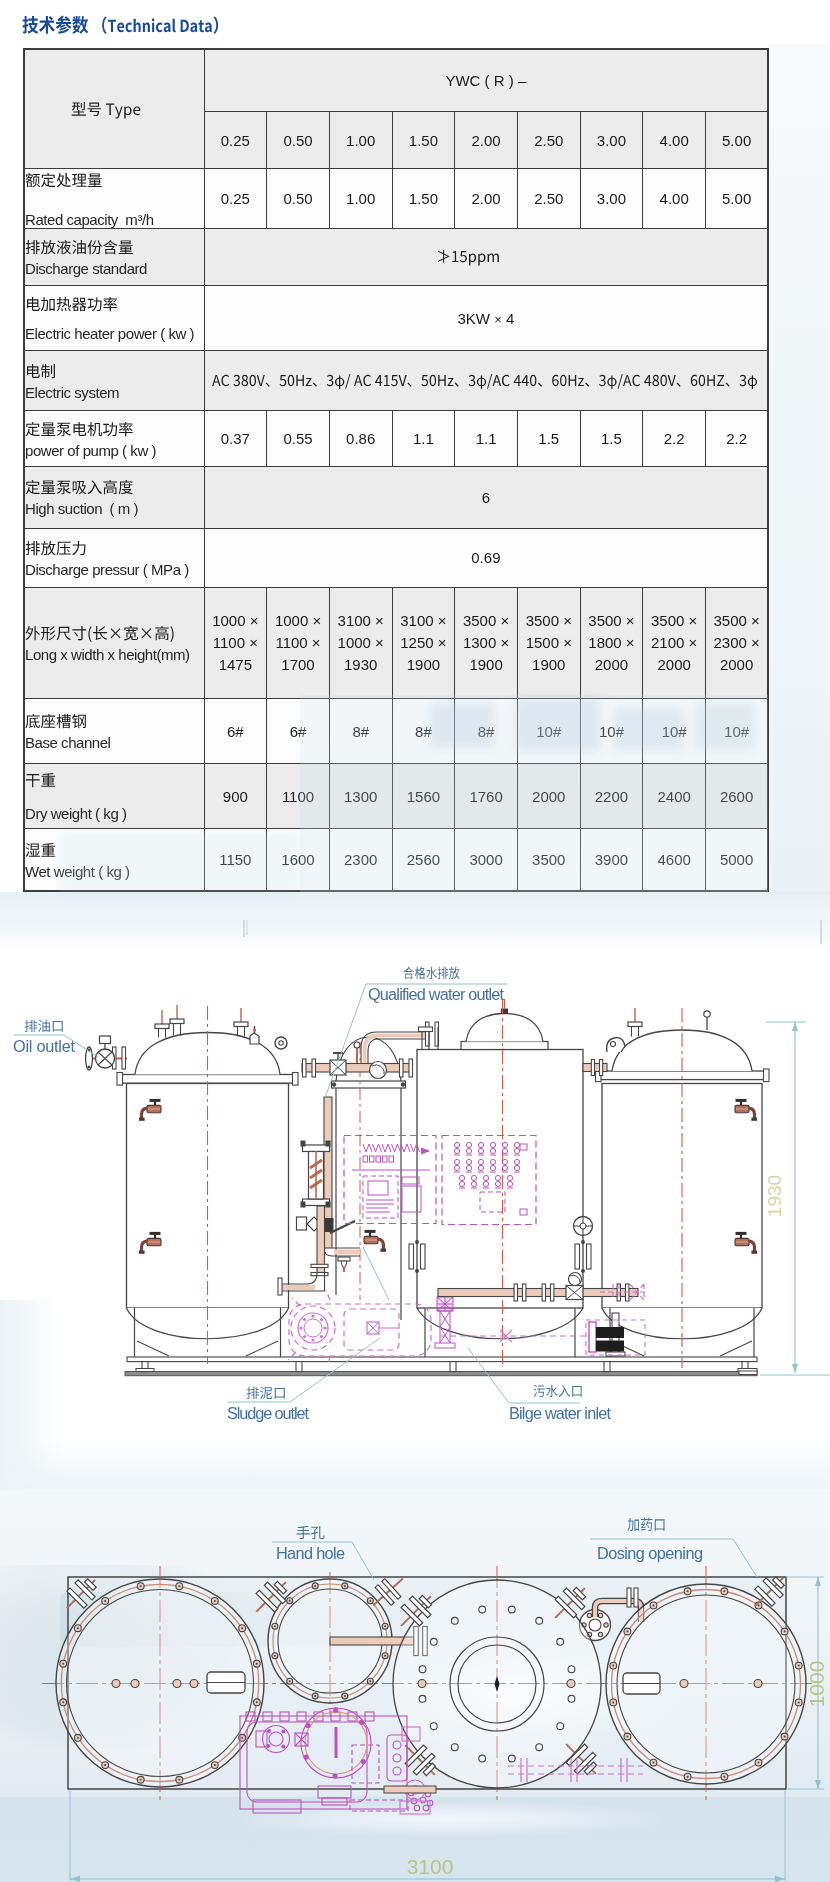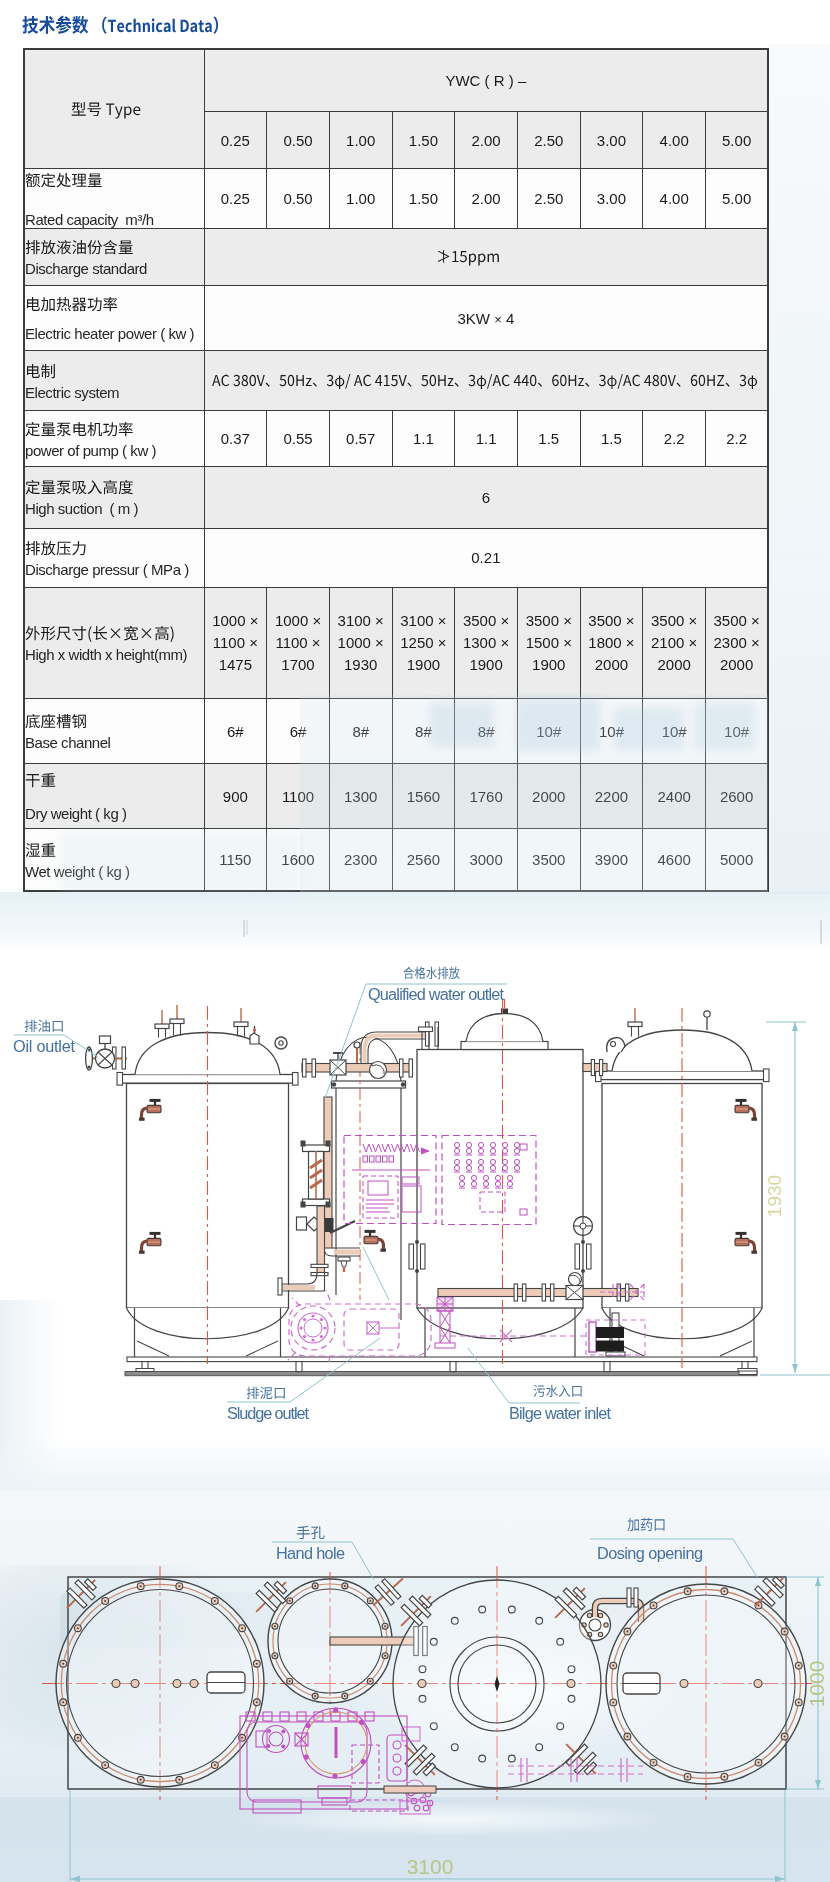--- a/index.html
+++ b/index.html
@@ -139,21 +139,21 @@
 
 <tr>
         <td class="lab w" style="height:55px">
           <svg width="170" height="21" viewBox="0 0 170 21">
             <path transform="translate(0,16)" d="M3.5 -5.9C3.1 -3.1 2.3 -0.8 0.6 0.5C0.8 0.7 1.3 1.1 1.5 1.3C2.5 0.4 3.3 -0.8 3.8 -2.2C5.3 0.4 7.6 1.0 10.8 1.0H14.4C14.5 0.7 14.7 0.1 14.9 -0.2C14.1 -0.2 11.5 -0.2 10.9 -0.2C10.0 -0.2 9.1 -0.2 8.3 -0.4V-3.5H13.0V-4.6H8.3V-7.1H12.3V-8.2H3.3V-7.1H7.1V-0.7C5.9 -1.2 4.9 -2.1 4.3 -3.7C4.4 -4.3 4.6 -5.0 4.7 -5.7ZM6.6 -12.8C6.9 -12.3 7.1 -11.7 7.3 -11.3H1.3V-7.9H2.4V-10.2H13.0V-7.9H14.2V-11.3H8.6C8.5 -11.8 8.1 -12.6 7.8 -13.1Z M19.4 -10.3H27.1V-9.5H19.4ZM19.4 -11.8H27.1V-11.0H19.4ZM18.2 -12.5V-8.8H28.2V-12.5ZM16.3 -8.1V-7.2H30.2V-8.1ZM19.1 -4.2H22.7V-3.3H19.1ZM23.8 -4.2H27.5V-3.3H23.8ZM19.1 -5.8H22.7V-4.9H19.1ZM23.8 -5.8H27.5V-4.9H23.8ZM16.2 -0.0V0.9H30.3V-0.0H23.8V-0.9H29.0V-1.8H23.8V-2.6H28.7V-6.5H18.0V-2.6H22.7V-1.8H17.5V-0.9H22.7V-0.0Z M36.2 -9.1H42.6V-7.4H36.2ZM32.4 -12.3V-11.3H36.4C35.2 -10.1 33.4 -9.0 31.7 -8.3C31.9 -8.1 32.3 -7.7 32.5 -7.5C33.3 -7.8 34.2 -8.3 35.0 -8.9V-6.4H43.8V-10.0H36.5C37.0 -10.4 37.4 -10.9 37.8 -11.3H45.1V-12.3ZM36.6 -4.8 36.4 -4.8H32.4V-3.7H36.0C35.2 -2.0 33.6 -0.8 31.8 -0.2C32.0 0.0 32.4 0.5 32.5 0.8C34.7 -0.1 36.7 -1.8 37.5 -4.5L36.8 -4.8ZM38.3 -6.2V-0.1C38.3 0.1 38.2 0.2 38.0 0.2C37.8 0.2 37.1 0.2 36.3 0.2C36.5 0.5 36.6 0.9 36.7 1.2C37.7 1.2 38.4 1.2 38.9 1.0C39.3 0.9 39.4 0.6 39.4 -0.1V-3.3C40.9 -1.5 42.9 -0.1 45.1 0.7C45.3 0.3 45.6 -0.2 45.9 -0.4C44.3 -0.8 42.9 -1.6 41.7 -2.6C42.7 -3.1 43.8 -3.9 44.7 -4.6L43.7 -5.3C43.0 -4.7 41.9 -3.9 40.9 -3.2C40.3 -3.8 39.9 -4.4 39.4 -5.1V-6.2Z M53.5 -6.3V-4.1H49.7V-6.3ZM54.7 -6.3H58.7V-4.1H54.7ZM53.5 -7.4H49.7V-9.6H53.5ZM54.7 -7.4V-9.6H58.7V-7.4ZM48.5 -10.8V-2.0H49.7V-3.0H53.5V-1.3C53.5 0.5 54.0 1.0 55.8 1.0C56.1 1.0 58.8 1.0 59.2 1.0C60.8 1.0 61.2 0.2 61.4 -2.2C61.1 -2.3 60.6 -2.5 60.2 -2.7C60.1 -0.7 60.0 -0.2 59.1 -0.2C58.6 -0.2 56.3 -0.2 55.8 -0.2C54.9 -0.2 54.7 -0.4 54.7 -1.3V-3.0H59.9V-10.8H54.7V-13.0H53.5V-10.8Z M69.7 -12.1V-7.2C69.7 -4.8 69.5 -1.7 67.4 0.5C67.7 0.6 68.1 1.0 68.3 1.2C70.5 -1.1 70.9 -4.6 70.9 -7.2V-11.0H73.8V-1.1C73.8 0.3 73.9 0.6 74.1 0.8C74.4 1.0 74.7 1.1 75.0 1.1C75.2 1.1 75.6 1.1 75.8 1.1C76.1 1.1 76.4 1.0 76.6 0.9C76.8 0.7 77.0 0.4 77.1 0.0C77.1 -0.4 77.2 -1.5 77.2 -2.4C76.9 -2.5 76.5 -2.7 76.3 -2.9C76.3 -1.9 76.3 -1.1 76.2 -0.7C76.2 -0.3 76.2 -0.2 76.1 -0.1C76.0 -0.0 75.9 0.0 75.7 0.0C75.6 0.0 75.4 0.0 75.3 0.0C75.2 0.0 75.1 -0.0 75.0 -0.1C74.9 -0.2 74.9 -0.4 74.9 -1.0V-12.1ZM65.4 -13.0V-9.7H62.8V-8.6H65.2C64.7 -6.4 63.5 -4.0 62.4 -2.7C62.6 -2.4 62.9 -2.0 63.0 -1.7C63.9 -2.7 64.7 -4.5 65.4 -6.3V1.2H66.5V-5.9C67.1 -5.1 67.8 -4.2 68.2 -3.6L68.9 -4.6C68.5 -5.0 67.1 -6.6 66.5 -7.2V-8.6H68.8V-9.7H66.5V-13.0Z M78.1 -2.8 78.4 -1.6C80.0 -2.1 82.3 -2.7 84.4 -3.3L84.2 -4.4L81.7 -3.8V-10.1H84.0V-11.2H78.3V-10.1H80.6V-3.4C79.6 -3.2 78.8 -3.0 78.1 -2.8ZM86.8 -12.8C86.8 -11.6 86.7 -10.5 86.7 -9.5H84.1V-8.4H86.7C86.4 -4.6 85.6 -1.4 82.3 0.3C82.6 0.6 82.9 1.0 83.1 1.3C86.6 -0.7 87.6 -4.2 87.8 -8.4H90.9C90.7 -2.8 90.4 -0.7 90.0 -0.2C89.8 -0.0 89.7 0.0 89.3 0.0C89.0 0.0 88.1 -0.0 87.2 -0.1C87.4 0.2 87.5 0.7 87.5 1.1C88.4 1.1 89.3 1.1 89.8 1.1C90.3 1.0 90.7 0.9 91.0 0.5C91.6 -0.2 91.8 -2.5 92.1 -8.9C92.1 -9.1 92.1 -9.5 92.1 -9.5H87.9C87.9 -10.5 87.9 -11.6 87.9 -12.8Z M105.8 -10.0C105.3 -9.3 104.3 -8.5 103.6 -8.0L104.5 -7.4C105.2 -7.9 106.1 -8.6 106.8 -9.4ZM93.9 -5.2 94.5 -4.3C95.5 -4.8 96.8 -5.5 97.9 -6.1L97.7 -7.0C96.3 -6.3 94.8 -5.6 93.9 -5.2ZM94.3 -9.3C95.2 -8.8 96.2 -8.0 96.7 -7.5L97.5 -8.2C97.0 -8.7 95.9 -9.4 95.1 -9.9ZM103.5 -6.3C104.6 -5.7 105.9 -4.7 106.5 -4.1L107.4 -4.8C106.7 -5.4 105.4 -6.4 104.3 -6.9ZM93.8 -3.1V-2.0H100.1V1.2H101.4V-2.0H107.7V-3.1H101.4V-4.4H100.1V-3.1ZM99.7 -12.8C100.0 -12.5 100.3 -12.0 100.5 -11.6H94.1V-10.6H99.8C99.3 -9.8 98.8 -9.2 98.6 -9.0C98.4 -8.7 98.1 -8.5 97.9 -8.5C98.0 -8.2 98.2 -7.7 98.2 -7.5C98.5 -7.6 98.8 -7.7 100.6 -7.8C99.9 -7.0 99.2 -6.4 98.9 -6.2C98.3 -5.8 97.9 -5.5 97.6 -5.4C97.7 -5.1 97.9 -4.6 97.9 -4.4C98.3 -4.5 98.8 -4.6 102.9 -5.0C103.0 -4.7 103.2 -4.4 103.3 -4.2L104.2 -4.6C103.9 -5.3 103.1 -6.4 102.4 -7.2L101.5 -6.9C101.8 -6.6 102.1 -6.2 102.3 -5.9L99.6 -5.6C100.9 -6.7 102.3 -8.1 103.5 -9.5L102.6 -10.1C102.3 -9.6 101.9 -9.2 101.5 -8.8L99.5 -8.7C100.0 -9.2 100.5 -9.9 101.0 -10.6H107.6V-11.6H101.8C101.6 -12.1 101.2 -12.7 100.9 -13.1Z" fill="#1c1c1c"></path>
           </svg>
           <div class="en" style="margin-top:2px">power of pump ( kw )</div>
         </td>
         <td class="v w" style="height:54px">0.37</td>
         <td class="v w" style="height:54px">0.55</td>
-        <td class="v w" style="height:54px">0.57</td>
+        <td class="v w" style="height:54px">0.86</td>
         <td class="v w" style="height:54px">1.1</td>
         <td class="v w" style="height:54px">1.1</td>
         <td class="v w" style="height:54px">1.5</td>
         <td class="v w" style="height:54px">1.5</td>
         <td class="v w" style="height:54px">2.2</td>
         <td class="v w" style="height:54px">2.2</td>
       </tr>
 
 <tr>
         <td class="lab g" style="height:60.5px">
@@ -165,29 +165,29 @@
         <td class="v g" colspan="9">6</td>
       </tr>
 
 <tr>
         <td class="lab w" style="height:58px">
           <svg width="170" height="21" viewBox="0 0 170 21">
             <path transform="translate(0,16)" d="M2.8 -13.0V-9.9H0.9V-8.8H2.8V-5.4L0.7 -4.8L0.9 -3.7L2.8 -4.2V-0.2C2.8 -0.0 2.7 0.0 2.5 0.1C2.4 0.1 1.8 0.1 1.1 0.0C1.3 0.3 1.4 0.8 1.5 1.1C2.4 1.1 3.0 1.1 3.4 0.9C3.8 0.7 3.9 0.4 3.9 -0.2V-4.6L5.8 -5.1L5.6 -6.2L3.9 -5.7V-8.8H5.6V-9.9H3.9V-13.0ZM5.9 -3.9V-2.9H8.5V1.2H9.7V-12.9H8.5V-10.4H6.2V-9.3H8.5V-7.1H6.3V-6.1H8.5V-3.9ZM11.1 -12.9V1.2H12.2V-2.8H14.9V-3.9H12.2V-6.1H14.6V-7.1H12.2V-9.3H14.7V-10.4H12.2V-12.9Z M18.7 -12.8C19.0 -12.1 19.3 -11.2 19.5 -10.6L20.6 -11.0C20.4 -11.5 20.0 -12.4 19.7 -13.1ZM16.2 -10.5V-9.4H18.0V-6.2C18.0 -4.0 17.8 -1.6 15.9 0.5C16.2 0.7 16.6 1.0 16.8 1.2C18.8 -1.0 19.1 -3.6 19.1 -6.2V-6.3H21.3C21.1 -2.0 21.0 -0.5 20.8 -0.2C20.7 0.0 20.5 0.0 20.3 0.0C20.1 0.0 19.5 0.0 18.8 -0.0C19.0 0.3 19.1 0.7 19.1 1.1C19.8 1.1 20.5 1.1 20.8 1.1C21.3 1.0 21.5 0.9 21.8 0.5C22.2 0.0 22.3 -1.7 22.4 -6.8C22.4 -7.0 22.4 -7.4 22.4 -7.4H19.1V-9.4H23.1V-10.5ZM25.2 -9.0H28.1C27.8 -7.1 27.3 -5.4 26.6 -4.0C25.9 -5.4 25.5 -7.1 25.1 -8.9ZM25.0 -13.0C24.5 -10.4 23.7 -7.8 22.4 -6.1C22.7 -5.9 23.1 -5.5 23.3 -5.2C23.7 -5.8 24.1 -6.4 24.4 -7.2C24.8 -5.6 25.3 -4.1 25.9 -2.8C25.0 -1.5 23.8 -0.5 22.2 0.3C22.4 0.5 22.8 1.0 22.9 1.3C24.4 0.5 25.6 -0.5 26.6 -1.8C27.4 -0.5 28.4 0.5 29.7 1.2C29.9 0.9 30.3 0.4 30.6 0.2C29.2 -0.4 28.1 -1.5 27.3 -2.8C28.2 -4.5 28.9 -6.5 29.3 -9.0H30.4V-10.1H25.5C25.8 -11.0 26.0 -11.9 26.2 -12.8Z M41.6 -4.2C42.4 -3.5 43.4 -2.4 43.8 -1.8L44.7 -2.4C44.2 -3.1 43.3 -4.0 42.5 -4.8ZM32.8 -12.3V-7.3C32.8 -4.9 32.7 -1.7 31.5 0.6C31.8 0.7 32.3 1.1 32.5 1.2C33.7 -1.2 33.9 -4.8 33.9 -7.3V-11.2H45.8V-12.3ZM39.2 -10.3V-7.0H35.0V-5.9H39.2V-0.5H34.0V0.6H45.8V-0.5H40.4V-5.9H45.0V-7.0H40.4V-10.3Z M52.9 -13.0V-10.3V-9.6H47.8V-8.4H52.8C52.6 -5.5 51.5 -2.1 47.3 0.4C47.6 0.6 48.0 1.0 48.2 1.3C52.7 -1.4 53.8 -5.2 54.0 -8.4H59.3C59.0 -3.0 58.7 -0.8 58.1 -0.2C57.9 -0.0 57.7 0.0 57.4 0.0C57.0 0.0 56.0 -0.0 54.9 -0.1C55.2 0.2 55.3 0.7 55.4 1.1C56.3 1.1 57.3 1.2 57.8 1.1C58.4 1.1 58.8 0.9 59.2 0.5C59.9 -0.3 60.2 -2.6 60.5 -9.0C60.5 -9.2 60.6 -9.6 60.6 -9.6H54.1V-10.3V-13.0Z" fill="#1c1c1c"></path>
           </svg>
           <div class="en" style="margin-top:2px">Discharge pressur ( MPa )</div>
         </td>
-        <td class="v w" colspan="9">0.21</td>
+        <td class="v w" colspan="9">0.69</td>
       </tr>
 
 <tr>
         <td class="lab g" style="height:110.5px">
           <svg width="170" height="21" viewBox="0 0 170 21">
             <path transform="translate(0,16)" d="M3.6 -13.0C3.0 -10.3 2.0 -7.8 0.6 -6.1C0.9 -6.0 1.4 -5.6 1.6 -5.4C2.5 -6.5 3.2 -7.9 3.8 -9.5H6.8C6.5 -7.9 6.1 -6.5 5.5 -5.3C4.9 -5.8 4.0 -6.5 3.2 -6.9L2.5 -6.2C3.4 -5.6 4.4 -4.8 5.0 -4.2C3.9 -2.2 2.4 -0.8 0.6 0.2C0.9 0.4 1.4 0.8 1.6 1.1C4.9 -0.7 7.3 -4.3 8.1 -10.4L7.3 -10.7L7.1 -10.6H4.2C4.4 -11.3 4.6 -12.1 4.7 -12.8ZM9.5 -13.0V1.2H10.7V-7.2C11.9 -6.2 13.3 -4.9 14.0 -4.0L15.0 -4.8C14.1 -5.8 12.4 -7.3 11.1 -8.3L10.7 -8.0V-13.0Z M28.6 -12.8C27.7 -11.5 25.9 -10.2 24.4 -9.5C24.7 -9.2 25.0 -8.9 25.2 -8.6C26.8 -9.5 28.6 -10.9 29.7 -12.3ZM29.1 -8.5C28.0 -7.1 26.1 -5.8 24.6 -4.9C24.8 -4.7 25.2 -4.4 25.4 -4.1C27.0 -5.0 28.9 -6.5 30.1 -8.1ZM29.4 -4.3C28.3 -2.4 26.1 -0.7 23.7 0.3C24.1 0.5 24.4 0.9 24.6 1.2C27.0 0.1 29.2 -1.7 30.5 -3.9ZM21.8 -11.0V-7.0H19.3V-11.0ZM16.1 -7.0V-5.9H18.2C18.1 -3.6 17.7 -1.3 16.1 0.6C16.4 0.7 16.8 1.1 16.9 1.3C18.8 -0.7 19.2 -3.3 19.3 -5.9H21.8V1.2H22.9V-5.9H24.6V-7.0H22.9V-11.0H24.4V-12.1H16.4V-11.0H18.2V-7.0Z M33.8 -12.3V-7.9C33.8 -5.3 33.6 -1.9 31.5 0.5C31.8 0.6 32.3 1.1 32.5 1.3C34.2 -0.8 34.8 -3.7 35.0 -6.2H39.0C40.0 -2.6 41.8 0.0 45.0 1.2C45.2 0.9 45.6 0.4 45.8 0.1C42.9 -0.8 41.0 -3.1 40.2 -6.2H44.3V-12.3ZM35.0 -11.1H43.2V-7.3H35.0V-7.9Z M49.1 -6.4C50.2 -5.2 51.4 -3.6 51.9 -2.5L53.0 -3.1C52.5 -4.2 51.2 -5.9 50.1 -7.0ZM56.3 -13.0V-9.7H47.3V-8.6H56.3V-0.5C56.3 -0.1 56.2 -0.0 55.8 0.0C55.4 0.0 54.1 0.0 52.6 -0.0C52.8 0.3 53.1 0.9 53.1 1.3C54.8 1.3 56.0 1.2 56.7 1.0C57.3 0.8 57.6 0.5 57.6 -0.5V-8.6H61.2V-9.7H57.6V-13.0Z M65.7 3.0 66.6 2.7C65.2 0.4 64.6 -2.2 64.6 -4.8C64.6 -7.4 65.2 -10.1 66.6 -12.3L65.7 -12.7C64.3 -10.4 63.4 -7.9 63.4 -4.8C63.4 -1.8 64.3 0.7 65.7 3.0Z M79.2 -12.7C77.8 -11.1 75.5 -9.6 73.4 -8.7C73.7 -8.5 74.1 -8.0 74.3 -7.8C76.4 -8.8 78.8 -10.4 80.3 -12.2ZM68.1 -7.0V-5.8H71.1V-0.9C71.1 -0.2 70.7 0.0 70.4 0.1C70.6 0.4 70.9 0.9 70.9 1.1C71.3 0.9 71.9 0.7 76.1 -0.4C76.1 -0.7 76.0 -1.2 76.0 -1.5L72.3 -0.6V-5.8H74.7C76.0 -2.6 78.2 -0.3 81.4 0.8C81.6 0.4 81.9 -0.0 82.2 -0.3C79.3 -1.2 77.1 -3.1 75.9 -5.8H81.9V-7.0H72.3V-12.9H71.1V-7.0Z M94.7 -0.8 95.5 -1.6 91.2 -5.8 95.5 -10.1 94.7 -10.8 90.5 -6.6 86.3 -10.8 85.5 -10.1 89.7 -5.8 85.5 -1.6 86.3 -0.8 90.5 -5.1Z M106.3 -2.9V-0.4C106.3 0.7 106.8 1.1 108.3 1.1C108.7 1.1 110.9 1.1 111.2 1.1C112.6 1.1 113.0 0.5 113.1 -1.9C112.8 -1.9 112.3 -2.1 112.1 -2.3C112.0 -0.3 111.9 0.0 111.1 0.0C110.6 0.0 108.8 0.0 108.4 0.0C107.6 0.0 107.5 -0.0 107.5 -0.5V-2.9ZM105.1 -4.9V-3.7C105.1 -2.4 104.6 -0.7 98.9 0.5C99.2 0.7 99.5 1.2 99.7 1.5C105.6 0.1 106.3 -2.0 106.3 -3.6V-4.9ZM101.4 -6.5V-1.6H102.5V-5.5H109.4V-1.7H110.6V-6.5ZM104.9 -12.8C105.1 -12.5 105.3 -12.0 105.5 -11.6H99.4V-8.8H100.5V-10.6H111.5V-8.8H112.6V-11.6H106.9C106.7 -12.1 106.4 -12.7 106.1 -13.2ZM107.5 -10.1V-9.1H104.5V-10.1H103.3V-9.1H100.9V-8.1H103.3V-7.0H104.5V-8.1H107.5V-7.0H108.7V-8.1H111.1V-9.1H108.7V-10.1Z M125.7 -0.8 126.5 -1.6 122.2 -5.8 126.5 -10.1 125.7 -10.8 121.5 -6.6 117.3 -10.8 116.5 -10.1 120.7 -5.8 116.5 -1.6 117.3 -0.8 121.5 -5.1Z M133.7 -8.7H140.4V-7.3H133.7ZM132.5 -9.5V-6.4H141.6V-9.5ZM136.1 -12.8 136.5 -11.4H130.2V-10.4H143.8V-11.4H137.8C137.6 -11.9 137.4 -12.6 137.2 -13.1ZM130.7 -5.5V1.2H131.8V-4.6H142.1V0.0C142.1 0.2 142.0 0.2 141.8 0.2C141.7 0.2 140.9 0.3 140.3 0.2C140.4 0.5 140.6 0.8 140.6 1.1C141.6 1.1 142.3 1.1 142.7 1.0C143.1 0.8 143.3 0.6 143.3 0.0V-5.5ZM133.6 -3.6V0.3H134.7V-0.4H140.2V-3.6ZM134.7 -2.8H139.1V-1.3H134.7Z M146.3 3.0C147.7 0.7 148.6 -1.8 148.6 -4.8C148.6 -7.9 147.7 -10.4 146.3 -12.7L145.4 -12.3C146.7 -10.1 147.4 -7.4 147.4 -4.8C147.4 -2.2 146.7 0.4 145.4 2.7Z" fill="#1c1c1c"></path>
           </svg>
-          <div class="en" style="margin-top:2px">High x width x height(mm)</div>
+          <div class="en" style="margin-top:2px">Long x width x height(mm)</div>
         </td>
         <td class="v g" style="line-height:22px">1000 ×<br>1100 ×<br>1475</td>
         <td class="v g" style="line-height:22px">1000 ×<br>1100 ×<br>1700</td>
         <td class="v g" style="line-height:22px">3100 ×<br>1000 ×<br>1930</td>
         <td class="v g" style="line-height:22px">3100 ×<br>1250 ×<br>1900</td>
         <td class="v g" style="line-height:22px">3500 ×<br>1300 ×<br>1900</td>
         <td class="v g" style="line-height:22px">3500 ×<br>1500 ×<br>1900</td>
         <td class="v g" style="line-height:22px">3500 ×<br>1800 ×<br>2000</td>
         <td class="v g" style="line-height:22px">3500 ×<br>2100 ×<br>2000</td>
         <td class="v g" style="line-height:22px">3500 ×<br>2300 ×<br>2000</td>

